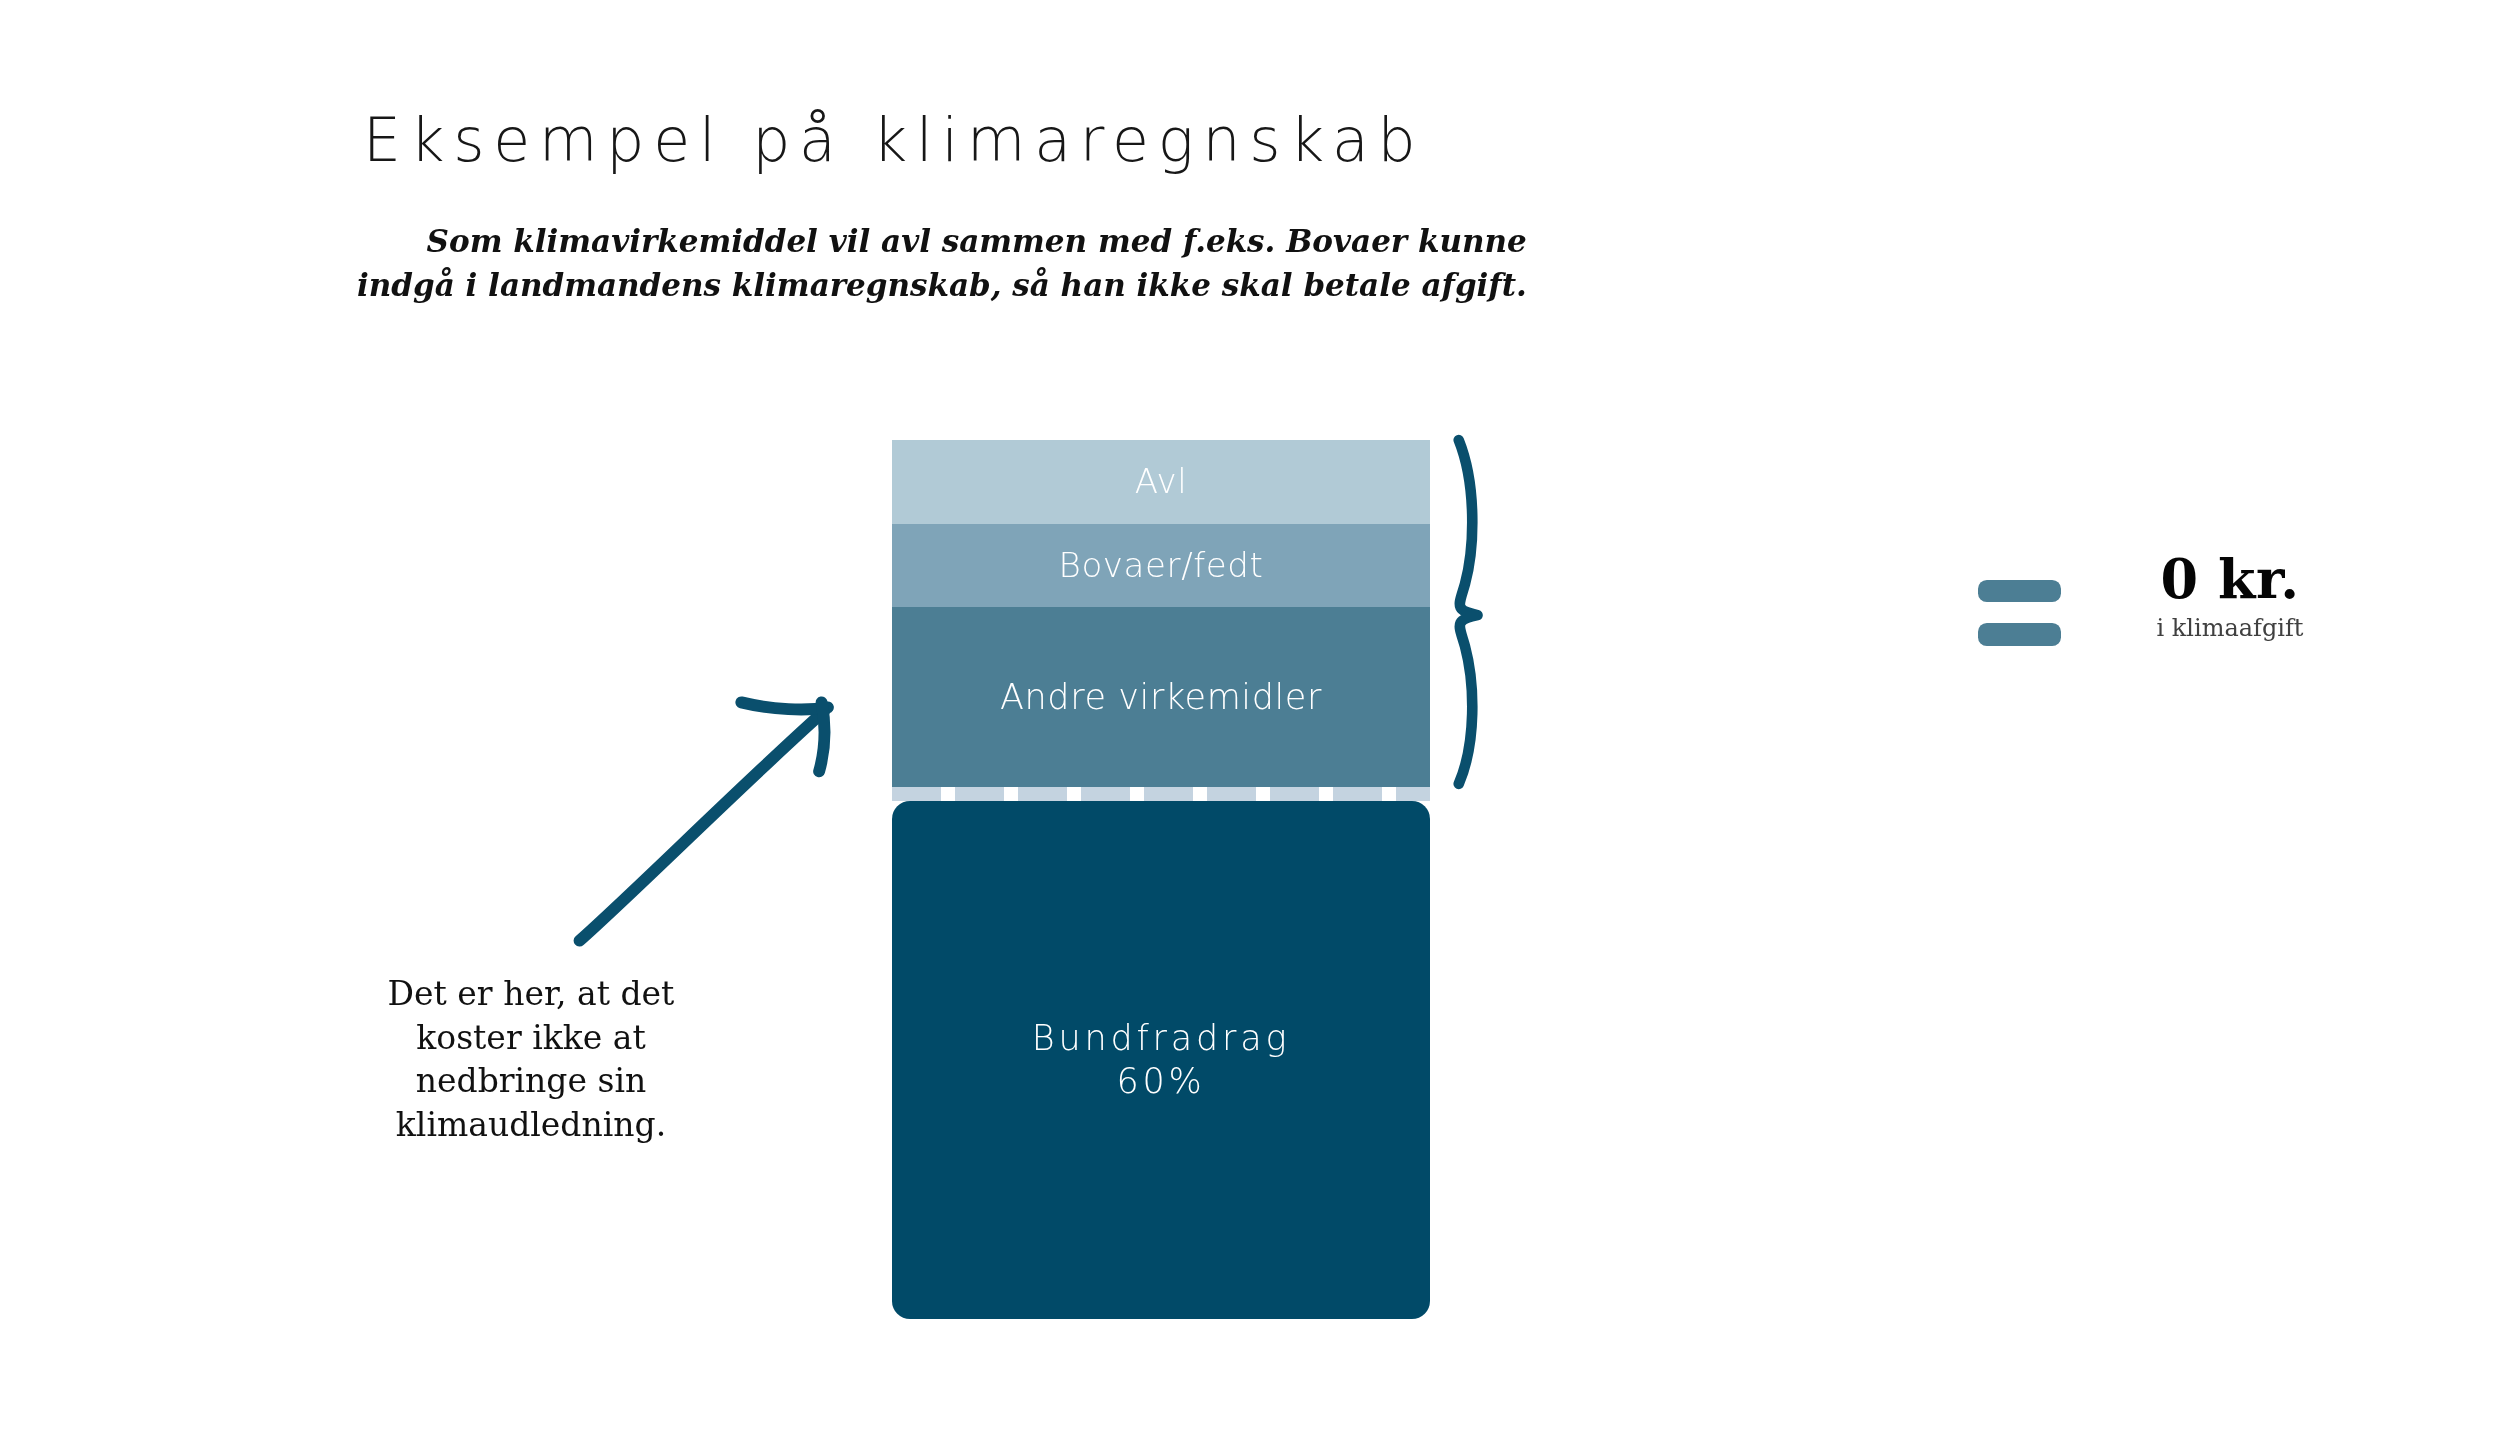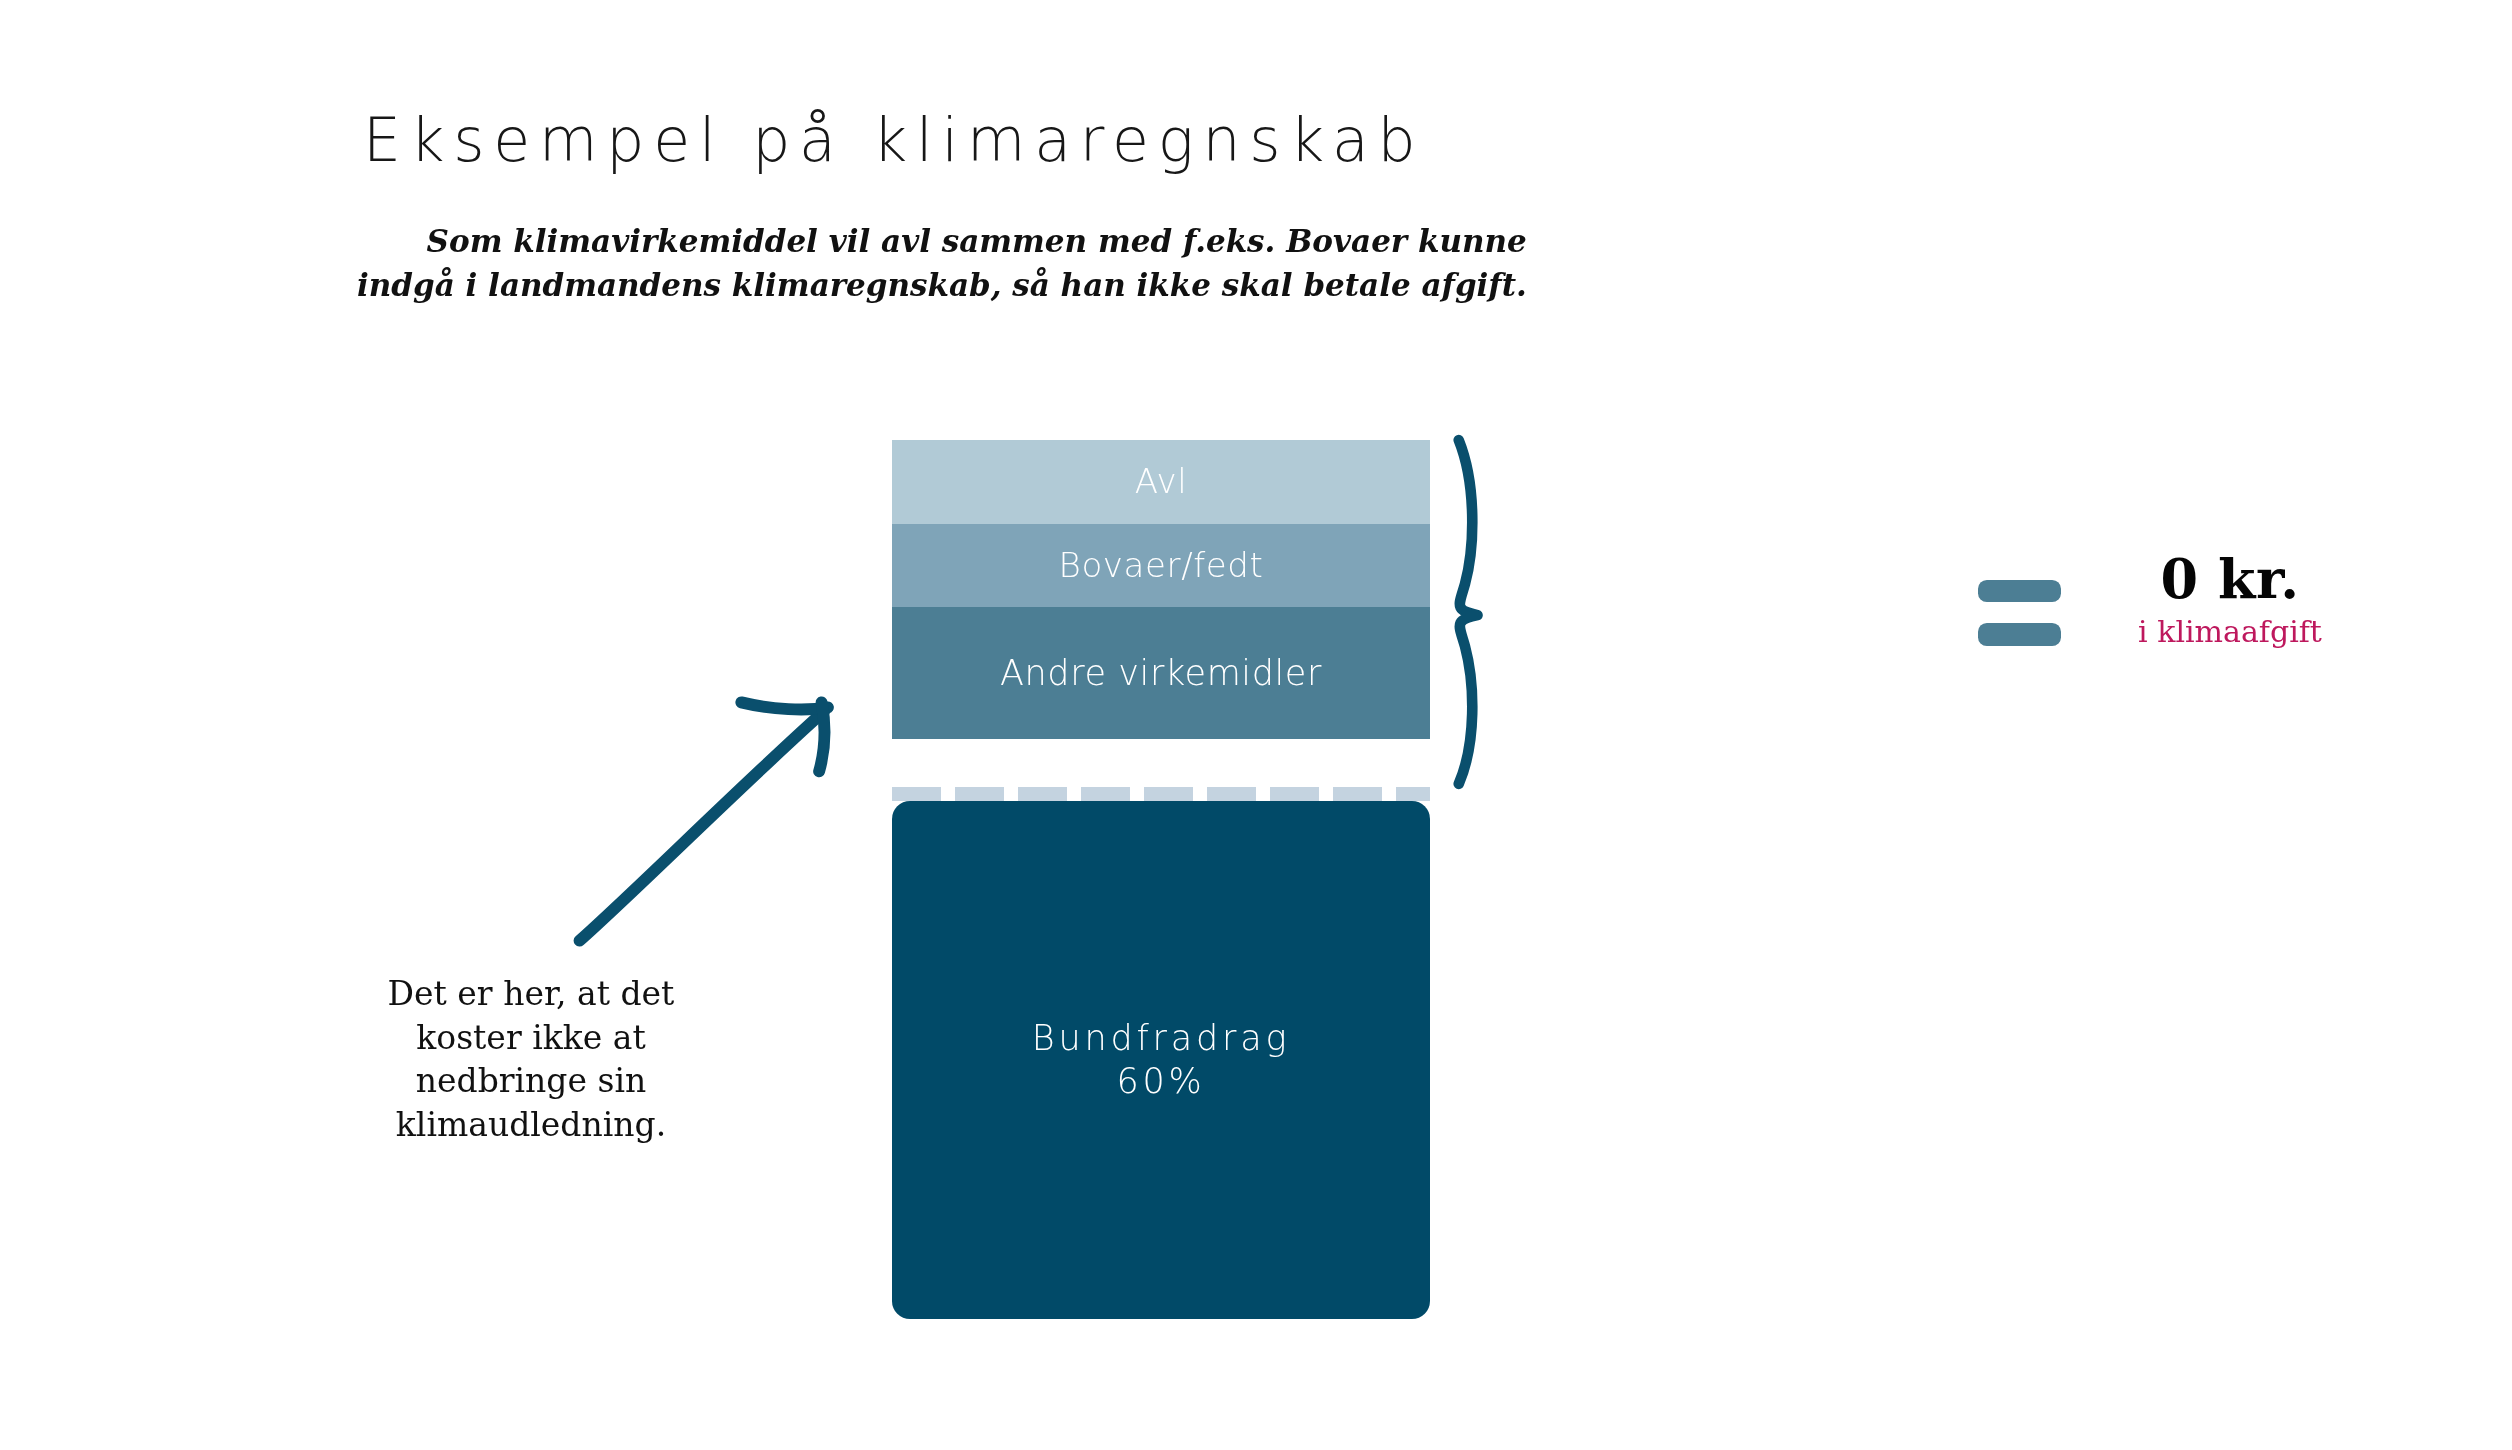--- a/index.html
+++ b/index.html
@@ -72,21 +72,21 @@
   .bar-seg .seg-label {
     font-family: "DejaVu Sans", sans-serif;
     font-weight: 300;
     color: #ffffff;
     text-align: center;
     line-height: 1.22;
     white-space: pre-line;
   }
   #seg-avl        { top: 0px;   height: 84px; background: #b1cad6; }
   #seg-bovaer     { top: 84px; height: 83px; background: #7fa4b8; }
-  #seg-andre      { top: 167px; height: 132px; background: #4c7e94; }
+  #seg-andre      { top: 167px; height: 180px; background: #4c7e94; }
   #seg-divider    { top: 347px; height: 14px;  background: #c4d3e0; }
   #seg-bund       { top: 361px; height: 518px; background: #014a68; border-radius: 18px; }
 
   #seg-avl .seg-label    { font-size: 34px; letter-spacing: 0.6px; }
   #seg-bovaer .seg-label { font-size: 34px; letter-spacing: 0.6px; }
   #seg-andre .seg-label  { font-size: 35px; letter-spacing: 0.6px; }
   #seg-bund .seg-label   { font-size: 35px; letter-spacing: 3.8px; }
 
   #divider-dashes {
     position: absolute;
@@ -175,22 +175,22 @@
   #result-amount {
     font-family: "DejaVu Serif", serif;
     font-weight: bold;
     font-size: 54px;
     color: #050505;
     line-height: 1.05;
     letter-spacing: 0.6px;
   }
   #result-caption {
     font-family: "DejaVu Serif", serif;
-    font-size: 30px;
-    color: #be185d;
+    font-size: 24px;
+    color: #404040;
     line-height: 1.2;
     margin-top: 6.3px;
     text-align: center;
   }
 </style>
 </head>
 <body>
 
 <div class="canvas">
 

